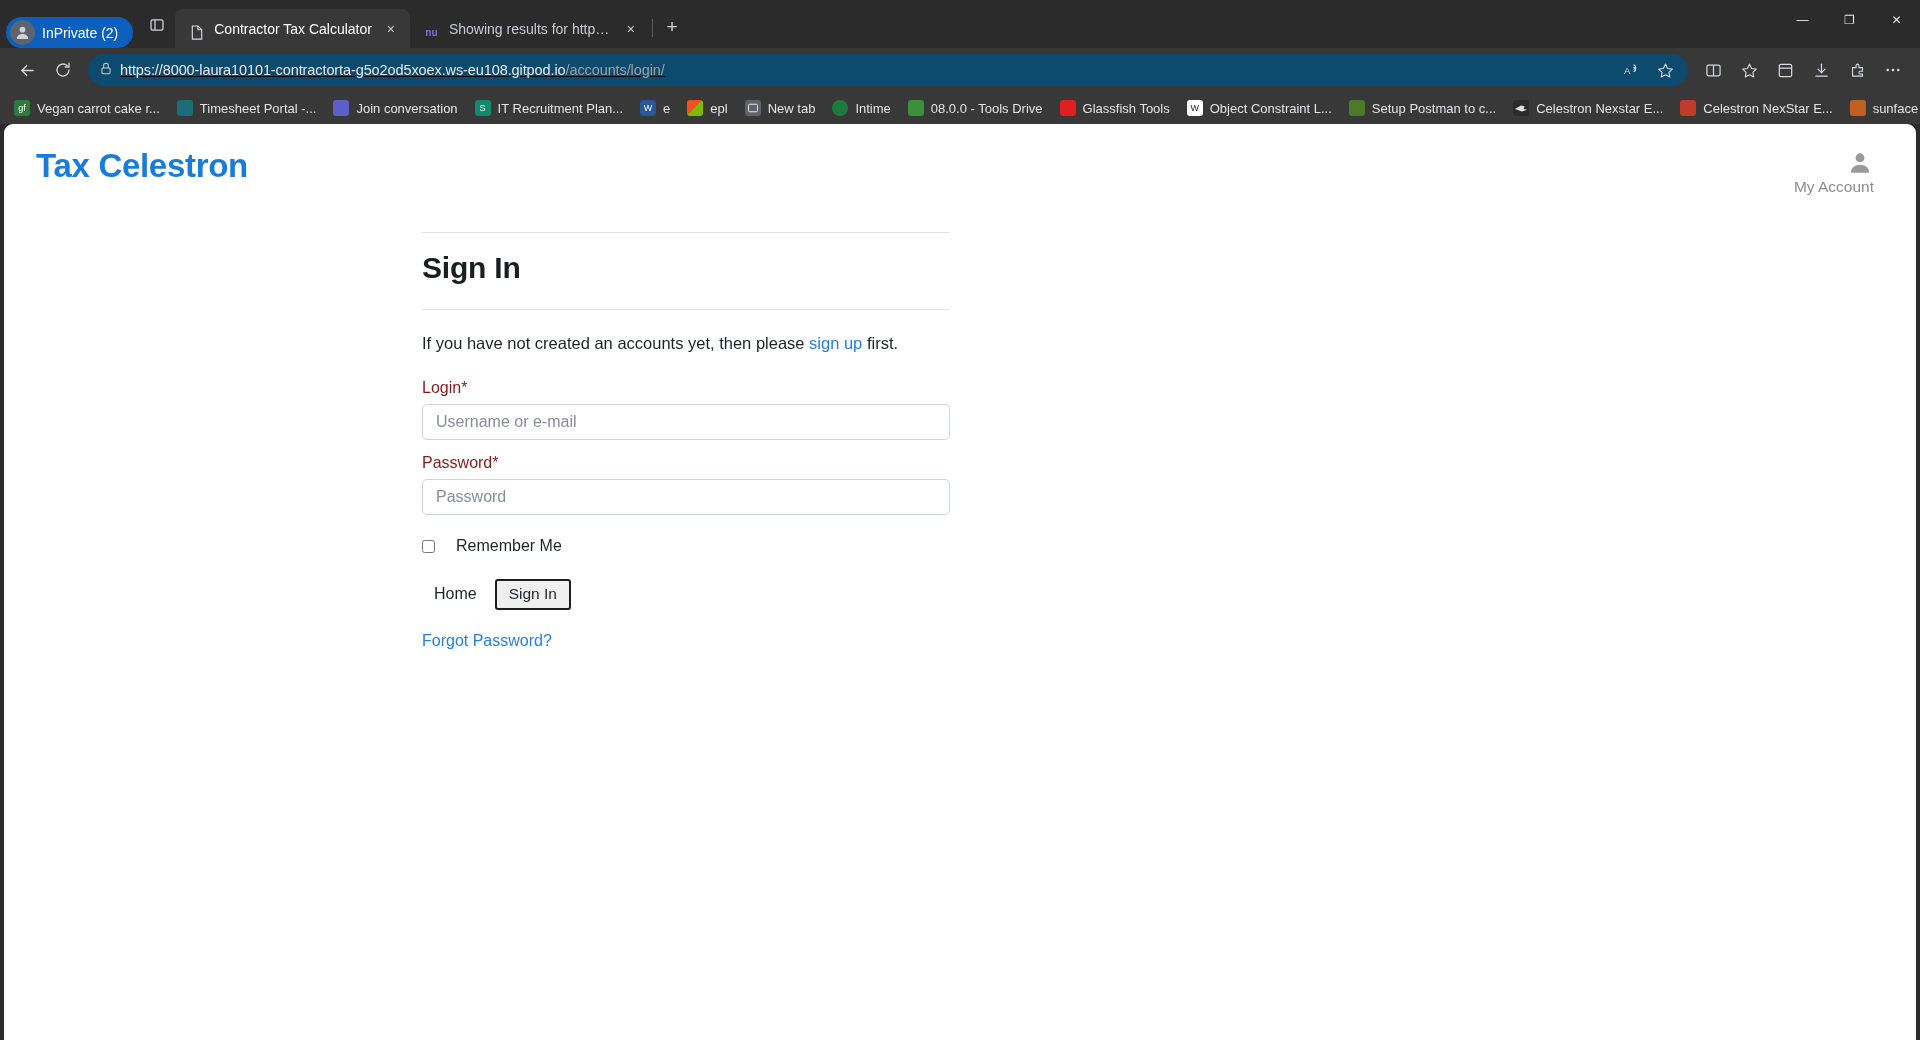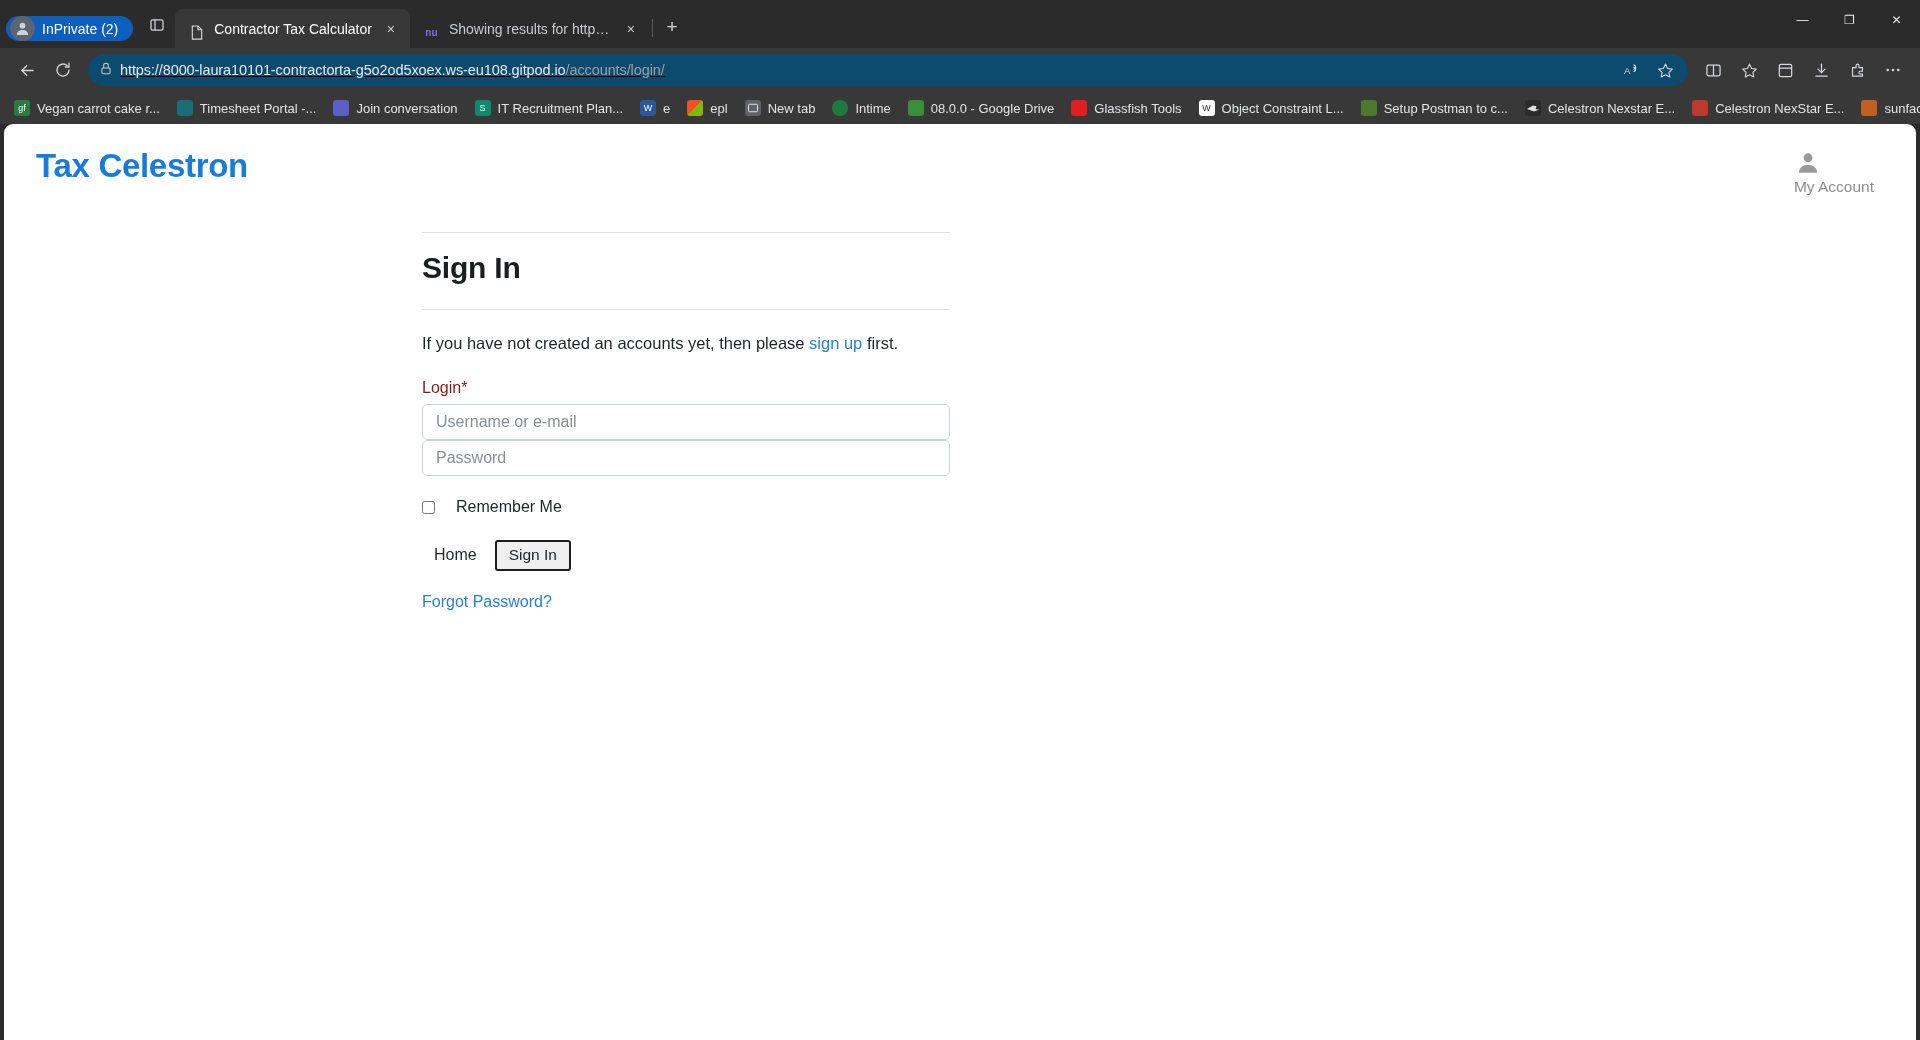--- a/index.html
+++ b/index.html
@@ -27,23 +27,22 @@
     align-items: flex-end;
     padding-left: 6px;
     position: relative;
   }
   .inprivate-pill {
     display: flex; align-items: center;
     gap: 7px;
     background: #0d5fbd;
     color: #ffffff;
     border-radius: 18px;
-    height: 25px;
+    height: 31px;
     padding: 0 15px 0 4px;
-    margin-bottom: 7px;
     font-size: 14px;
     white-space: nowrap;
   }
   .inprivate-avatar {
     width: 25px; height: 25px;
     border-radius: 50%;
     background: #5c6470;
     display: flex; align-items: center; justify-content: center;
     flex-shrink: 0;
   }
@@ -212,21 +211,21 @@
   .brand {
     font-size: 33px;
     font-weight: bold;
     color: #1a7cda;
     letter-spacing: -0.3px;
     line-height: 1.2;
   }
   .account {
     display: flex;
     flex-direction: column;
-    align-items: flex-start;
+    align-items: flex-end;
     color: #8d8d8d;
     font-size: 15.5px;
     gap: 2px;
     padding-top: 4px;
   }
   .account svg { display: block; }
 
   .content {
     max-width: 528px;
     margin: 0 0 0 418px;
@@ -479,21 +478,21 @@
           </svg>
       </span>
       <span>New tab</span>
     </div>
     <div class="bm">
       <span class="bm-ico" style="background:#1f7a3d;border-radius:50%"></span>
       <span>Intime</span>
     </div>
     <div class="bm">
       <span class="bm-ico" style="background:#3b8f3b"></span>
-      <span>08.0.0 - Google Drive</span>
+      <span>08.0.0 - Tools Drive</span>
     </div>
     <div class="bm">
       <span class="bm-ico" style="background:#e02020"></span>
       <span>Glassfish Tools</span>
     </div>
     <div class="bm">
       <span class="bm-ico" style="background:#ffffff;color:#1f2326">W</span>
       <span>Object Constraint L...</span>
     </div>
     <div class="bm">
@@ -539,20 +538,21 @@
         <hr class="rule">
         <h1 class="signin-title">Sign In</h1>
         <hr class="rule">
 
         <p class="intro"><span>If you have not created an accounts yet, then please </span><a href="#">sign up</a><span> first.</span></p>
 
         <form>
           <label class="field-label">Login*</label>
           <input class="field-input" type="text" placeholder="Username or e-mail" style="">
 
+          <label class="field-label">Password*</label>
           <input class="field-input" type="password" placeholder="Password" style="">
 
           <div class="remember-row">
             <input type="checkbox" style="">
             <span>Remember Me</span>
           </div>
 
           <div class="actions">
             <a class="home-link" href="#">Home</a>
             <button class="signin-btn" type="submit">Sign In</button>

